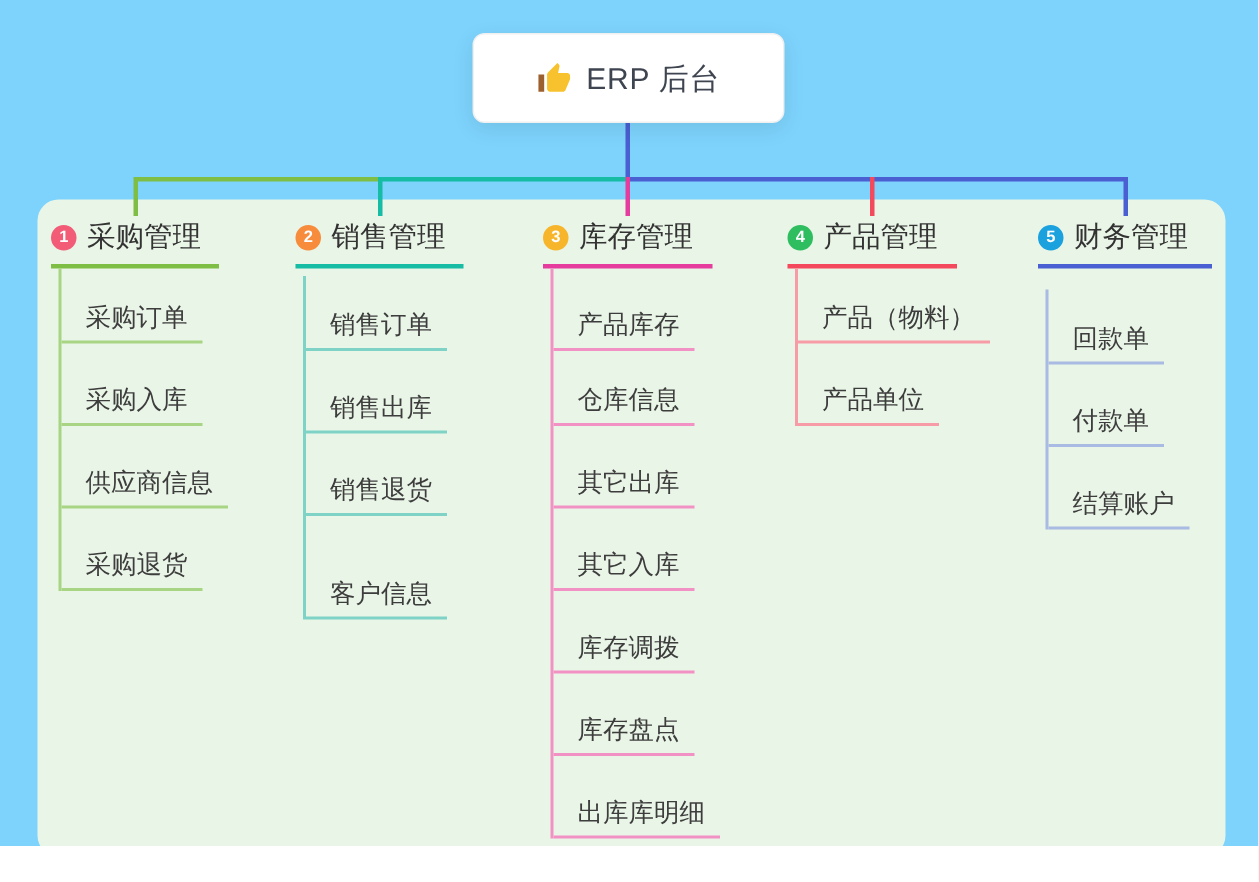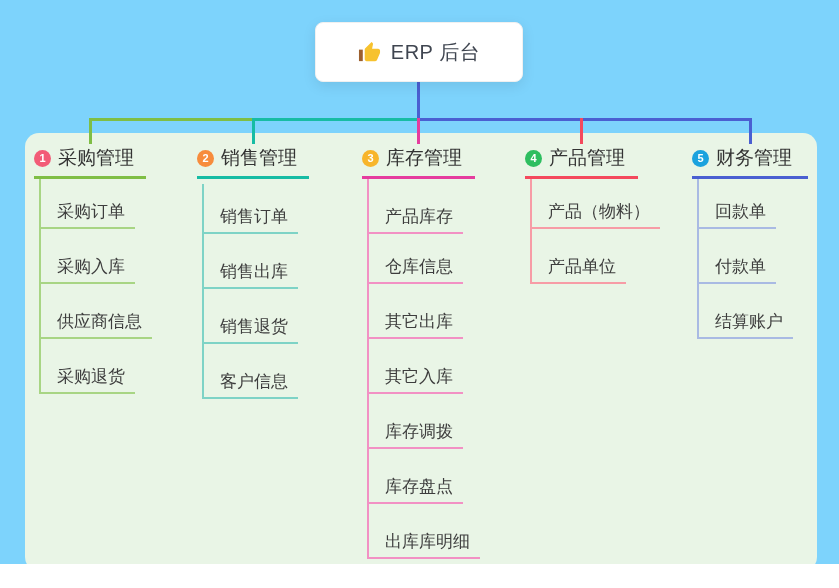--- a/index.html
+++ b/index.html
@@ -81,21 +81,21 @@
       <div class="children" style="left: 202px; top: 184px; border-left: 2px solid rgb(126, 211, 198);">
         <div class="child-row first" style="border-bottom: 2px solid rgb(126, 211, 198);">
           <span class="child-label">销售订单</span>
         </div>
         <div class="child-row" style="border-bottom: 2px solid rgb(126, 211, 198);">
           <span class="child-label">销售出库</span>
         </div>
         <div class="child-row" style="border-bottom: 2px solid rgb(126, 211, 198);">
           <span class="child-label">销售退货</span>
         </div>
-        <div class="child-row" style="border-bottom: 2px solid rgb(126, 211, 198);">
+        <div class="child-row" style="border-bottom: 2px solid rgb(126, 211, 198); margin-top: 14px;">
           <span class="child-label">客户信息</span>
         </div>
       </div>
       <div class="branch-head" style="left: 362px; width: 113px; border-bottom: 3px solid rgb(229, 60, 158);">
         <span class="badge" style="background: rgb(247, 181, 43);">3</span>
         <span class="branch-label">库存管理</span>
       </div>
       <div class="children" style="left: 367px; top: 179px; border-left: 2px solid rgb(242, 145, 196);">
         <div class="child-row" style="border-bottom: 2px solid rgb(242, 145, 196);">
           <span class="child-label">产品库存</span>
@@ -128,21 +128,21 @@
           <span class="child-label">产品（物料）</span>
         </div>
         <div class="child-row" style="border-bottom: 2px solid rgb(247, 156, 166);">
           <span class="child-label">产品单位</span>
         </div>
       </div>
       <div class="branch-head" style="left: 692px; width: 116px; border-bottom: 3px solid rgb(74, 95, 209);">
         <span class="badge" style="background: rgb(27, 162, 222);">5</span>
         <span class="branch-label">财务管理</span>
       </div>
-      <div class="children" style="left: 697px; top: 179px; border-left: 2px solid rgb(169, 186, 227);">
+      <div class="children" style="left: 697px; top: 193px; border-left: 2px solid rgb(169, 186, 227);">
         <div class="child-row first" style="border-bottom: 2px solid rgb(169, 186, 227);">
           <span class="child-label">回款单</span>
         </div>
         <div class="child-row" style="border-bottom: 2px solid rgb(169, 186, 227);">
           <span class="child-label">付款单</span>
         </div>
         <div class="child-row" style="border-bottom: 2px solid rgb(169, 186, 227);">
           <span class="child-label">结算账户</span>
         </div>
       </div>

